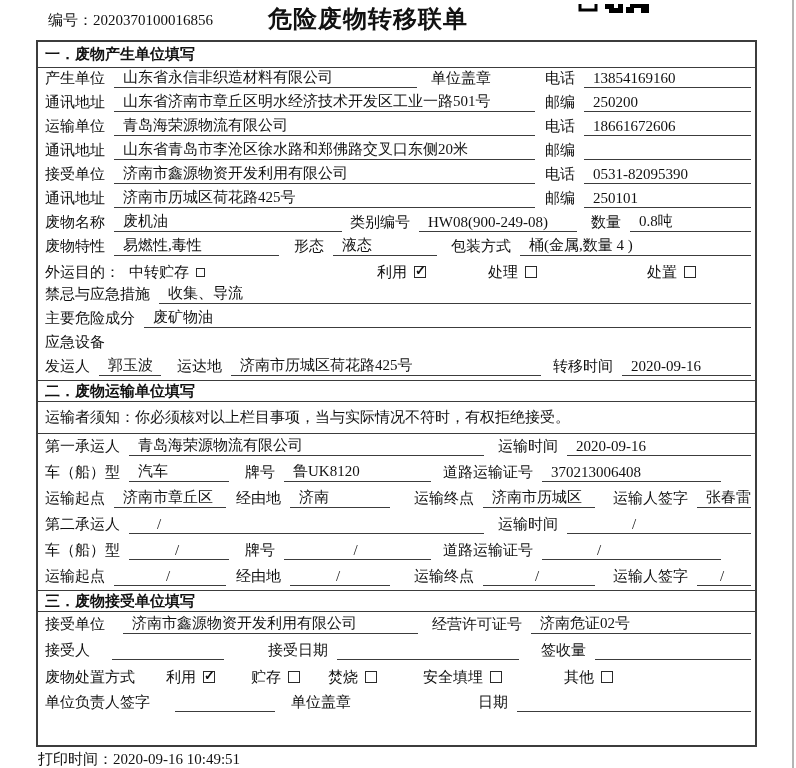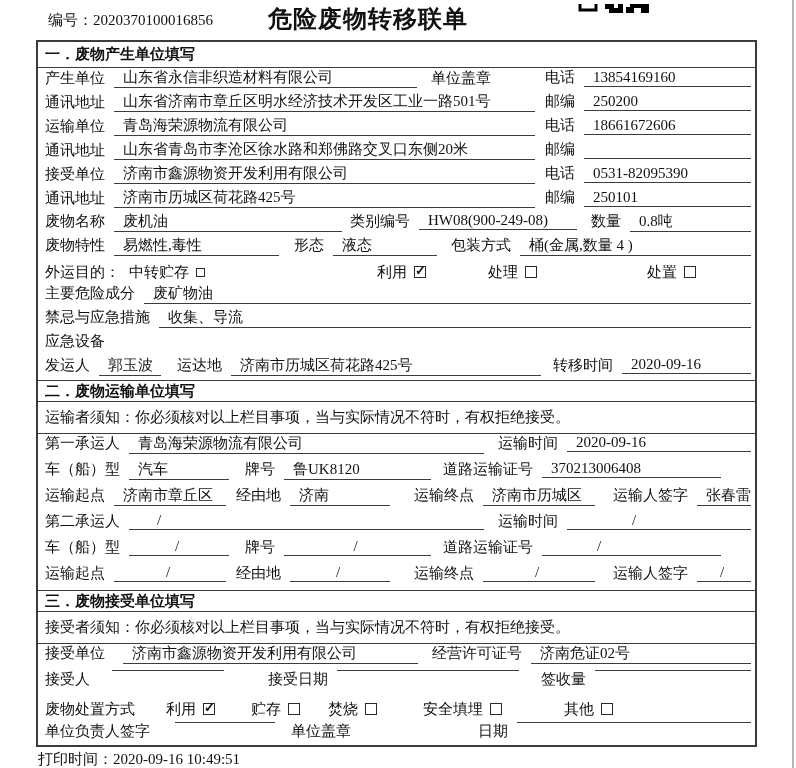--- a/index.html
+++ b/index.html
@@ -21,21 +21,21 @@
     border:2px solid #3c3c3c;box-sizing:border-box;
     display:flex;flex-direction:column;background:#fff;
   }
   .sech{
     flex:0 0 25px;display:flex;align-items:center;padding-left:7px;
     border-bottom:1px solid #3c3c3c;font-weight:bold;
     font-family:"DejaVu Sans","Liberation Sans",sans-serif;font-size:15px;
   }
   .sech.mid{flex:0 0 20px;border-top:1px solid #3c3c3c;}
   .notice{flex:0 0 31px;display:flex;align-items:center;padding-left:7px;border-bottom:1px solid #3c3c3c;}
-  .row{display:flex;align-items:flex-start;padding:0 4px 4px 7px;box-sizing:border-box;}
+  .row{display:flex;align-items:flex-end;padding:0 4px 4px 7px;box-sizing:border-box;}
   .row.s1{flex:0 0 24px;}
   .row.s2{flex:0 0 26px;}
   .row.s3{flex:0 0 26px;}
   .row.mid{align-items:center;padding-bottom:0;}
   .lgrp{flex:0 0 500px;display:flex;align-items:flex-end;min-width:0;}
   .rgrp{flex:1;display:flex;align-items:flex-end;min-width:0;}
   .lbl{white-space:nowrap;margin-right:9px;flex:0 0 auto;}
   .u{
     border-bottom:1px solid #3c3c3c;padding:0 4px 0 9px;
     white-space:nowrap;flex:0 0 auto;box-sizing:border-box;min-height:1px;overflow:hidden;
@@ -177,27 +177,27 @@
       <span>处理</span>
       <span class="cb"></span>
     </span>
     <span class="opt" style="margin-left:110px">
       <span>处置</span>
       <span class="cb"></span>
     </span>
   </div>
 
   <div class="row s1">
+    <span class="lbl">禁忌与应急措施</span>
+    <span class="u fill">收集、导流</span>
+  </div>
+
+  <div class="row s1">
     <span class="lbl">主要危险成分</span>
     <span class="u fill">废矿物油</span>
-  </div>
-
-  <div class="row s1">
-    <span class="lbl">禁忌与应急措施</span>
-    <span class="u fill">收集、导流</span>
   </div>
 
   <div class="row s1">
     <span class="lbl">应急设备</span>
   </div>
 
   <div class="row s1">
     <span class="lbl">发运人</span>
     <span class="u" style="width:62px">郭玉波</span>
     <span class="lbl" style="margin-left:16px">运达地</span>
@@ -257,21 +257,20 @@
     <span class="u ctr" style="width:112px">/</span>
     <span class="lbl" style="margin-left:10px">经由地</span>
     <span class="u ctr" style="width:100px">/</span>
     <span class="lbl" style="margin-left:24px">运输终点</span>
     <span class="u ctr" style="width:112px">/</span>
     <span class="lbl" style="margin-left:18px">运输人签字</span>
     <span class="u fill ctr">/</span>
   </div>
 
   <div class="sech mid">三．废物接受单位填写</div>
-  <div class="notice">接受者须知：你必须核对以上栏目事项，当与实际情况不符时，有权拒绝接受。</div>
 
   <div class="row s3">
     <span class="lbl" style="margin-right:18px">接受单位</span>
     <span class="u" style="width:295px">济南市鑫源物资开发利用有限公司</span>
     <span class="lbl" style="margin-left:14px">经营许可证号</span>
     <span class="u fill">济南危证02号</span>
   </div>
 
   <div class="row s3">
     <span class="lbl" style="margin-right:22px">接受人</span>

